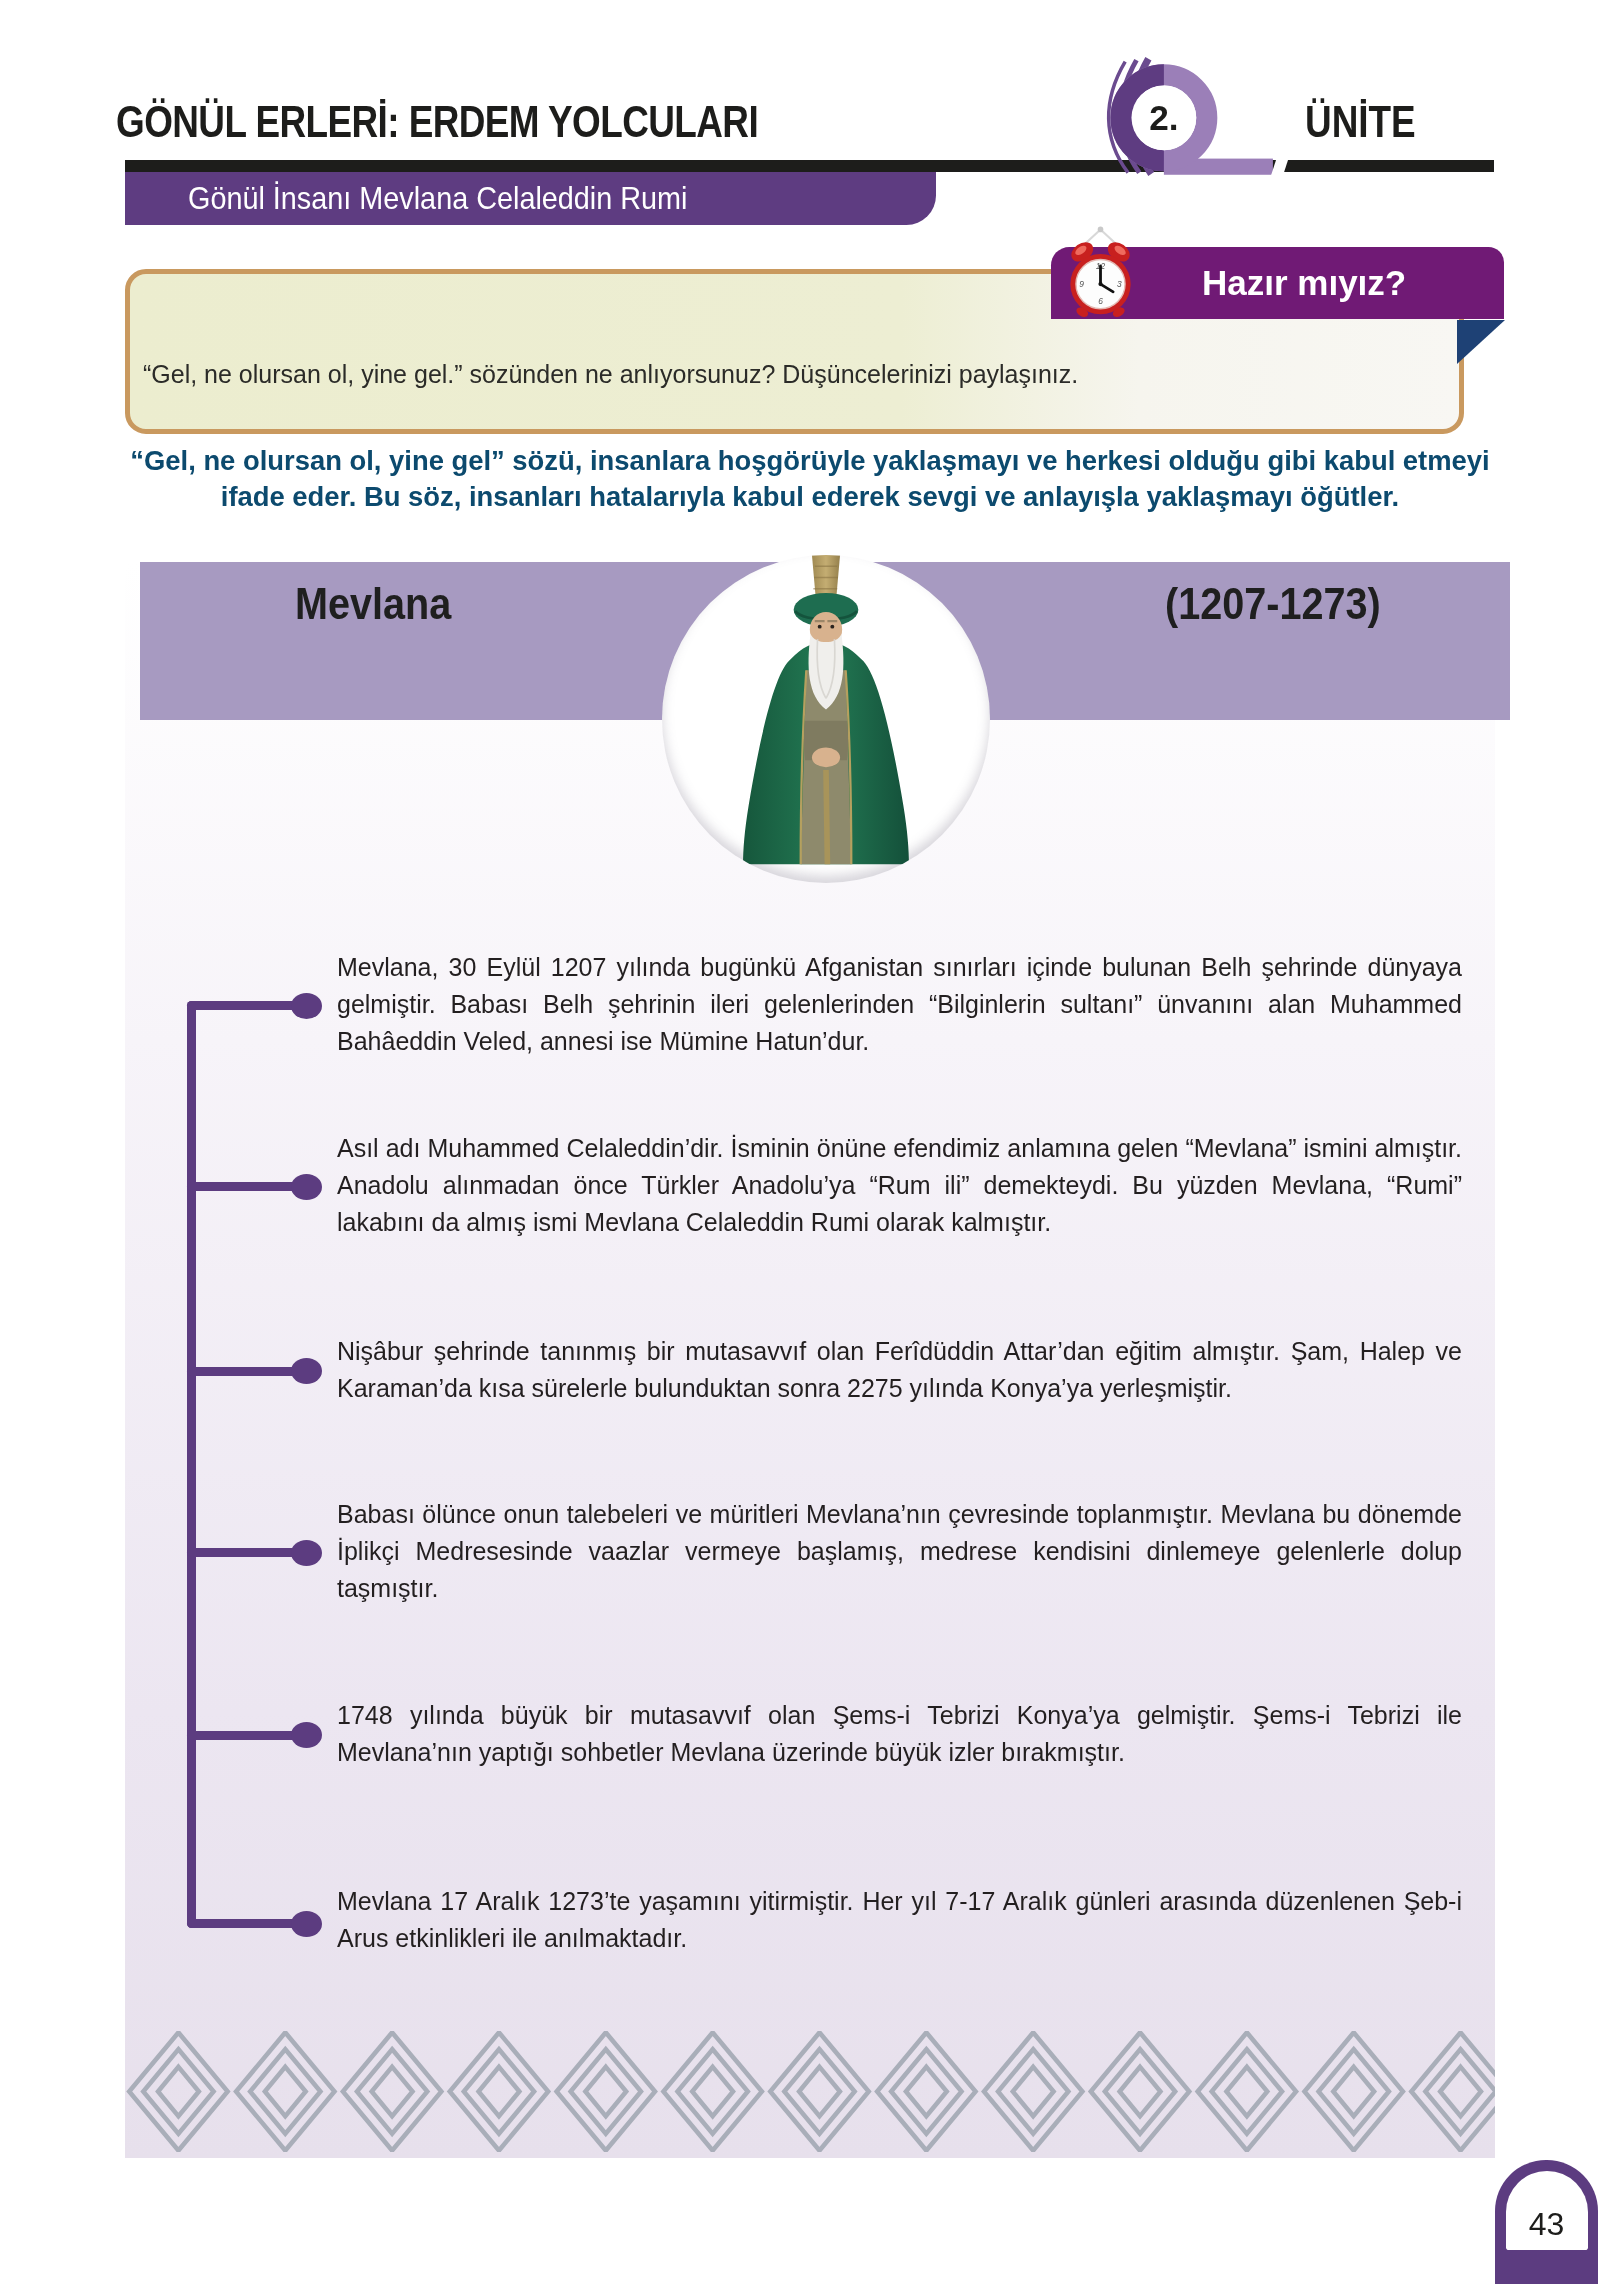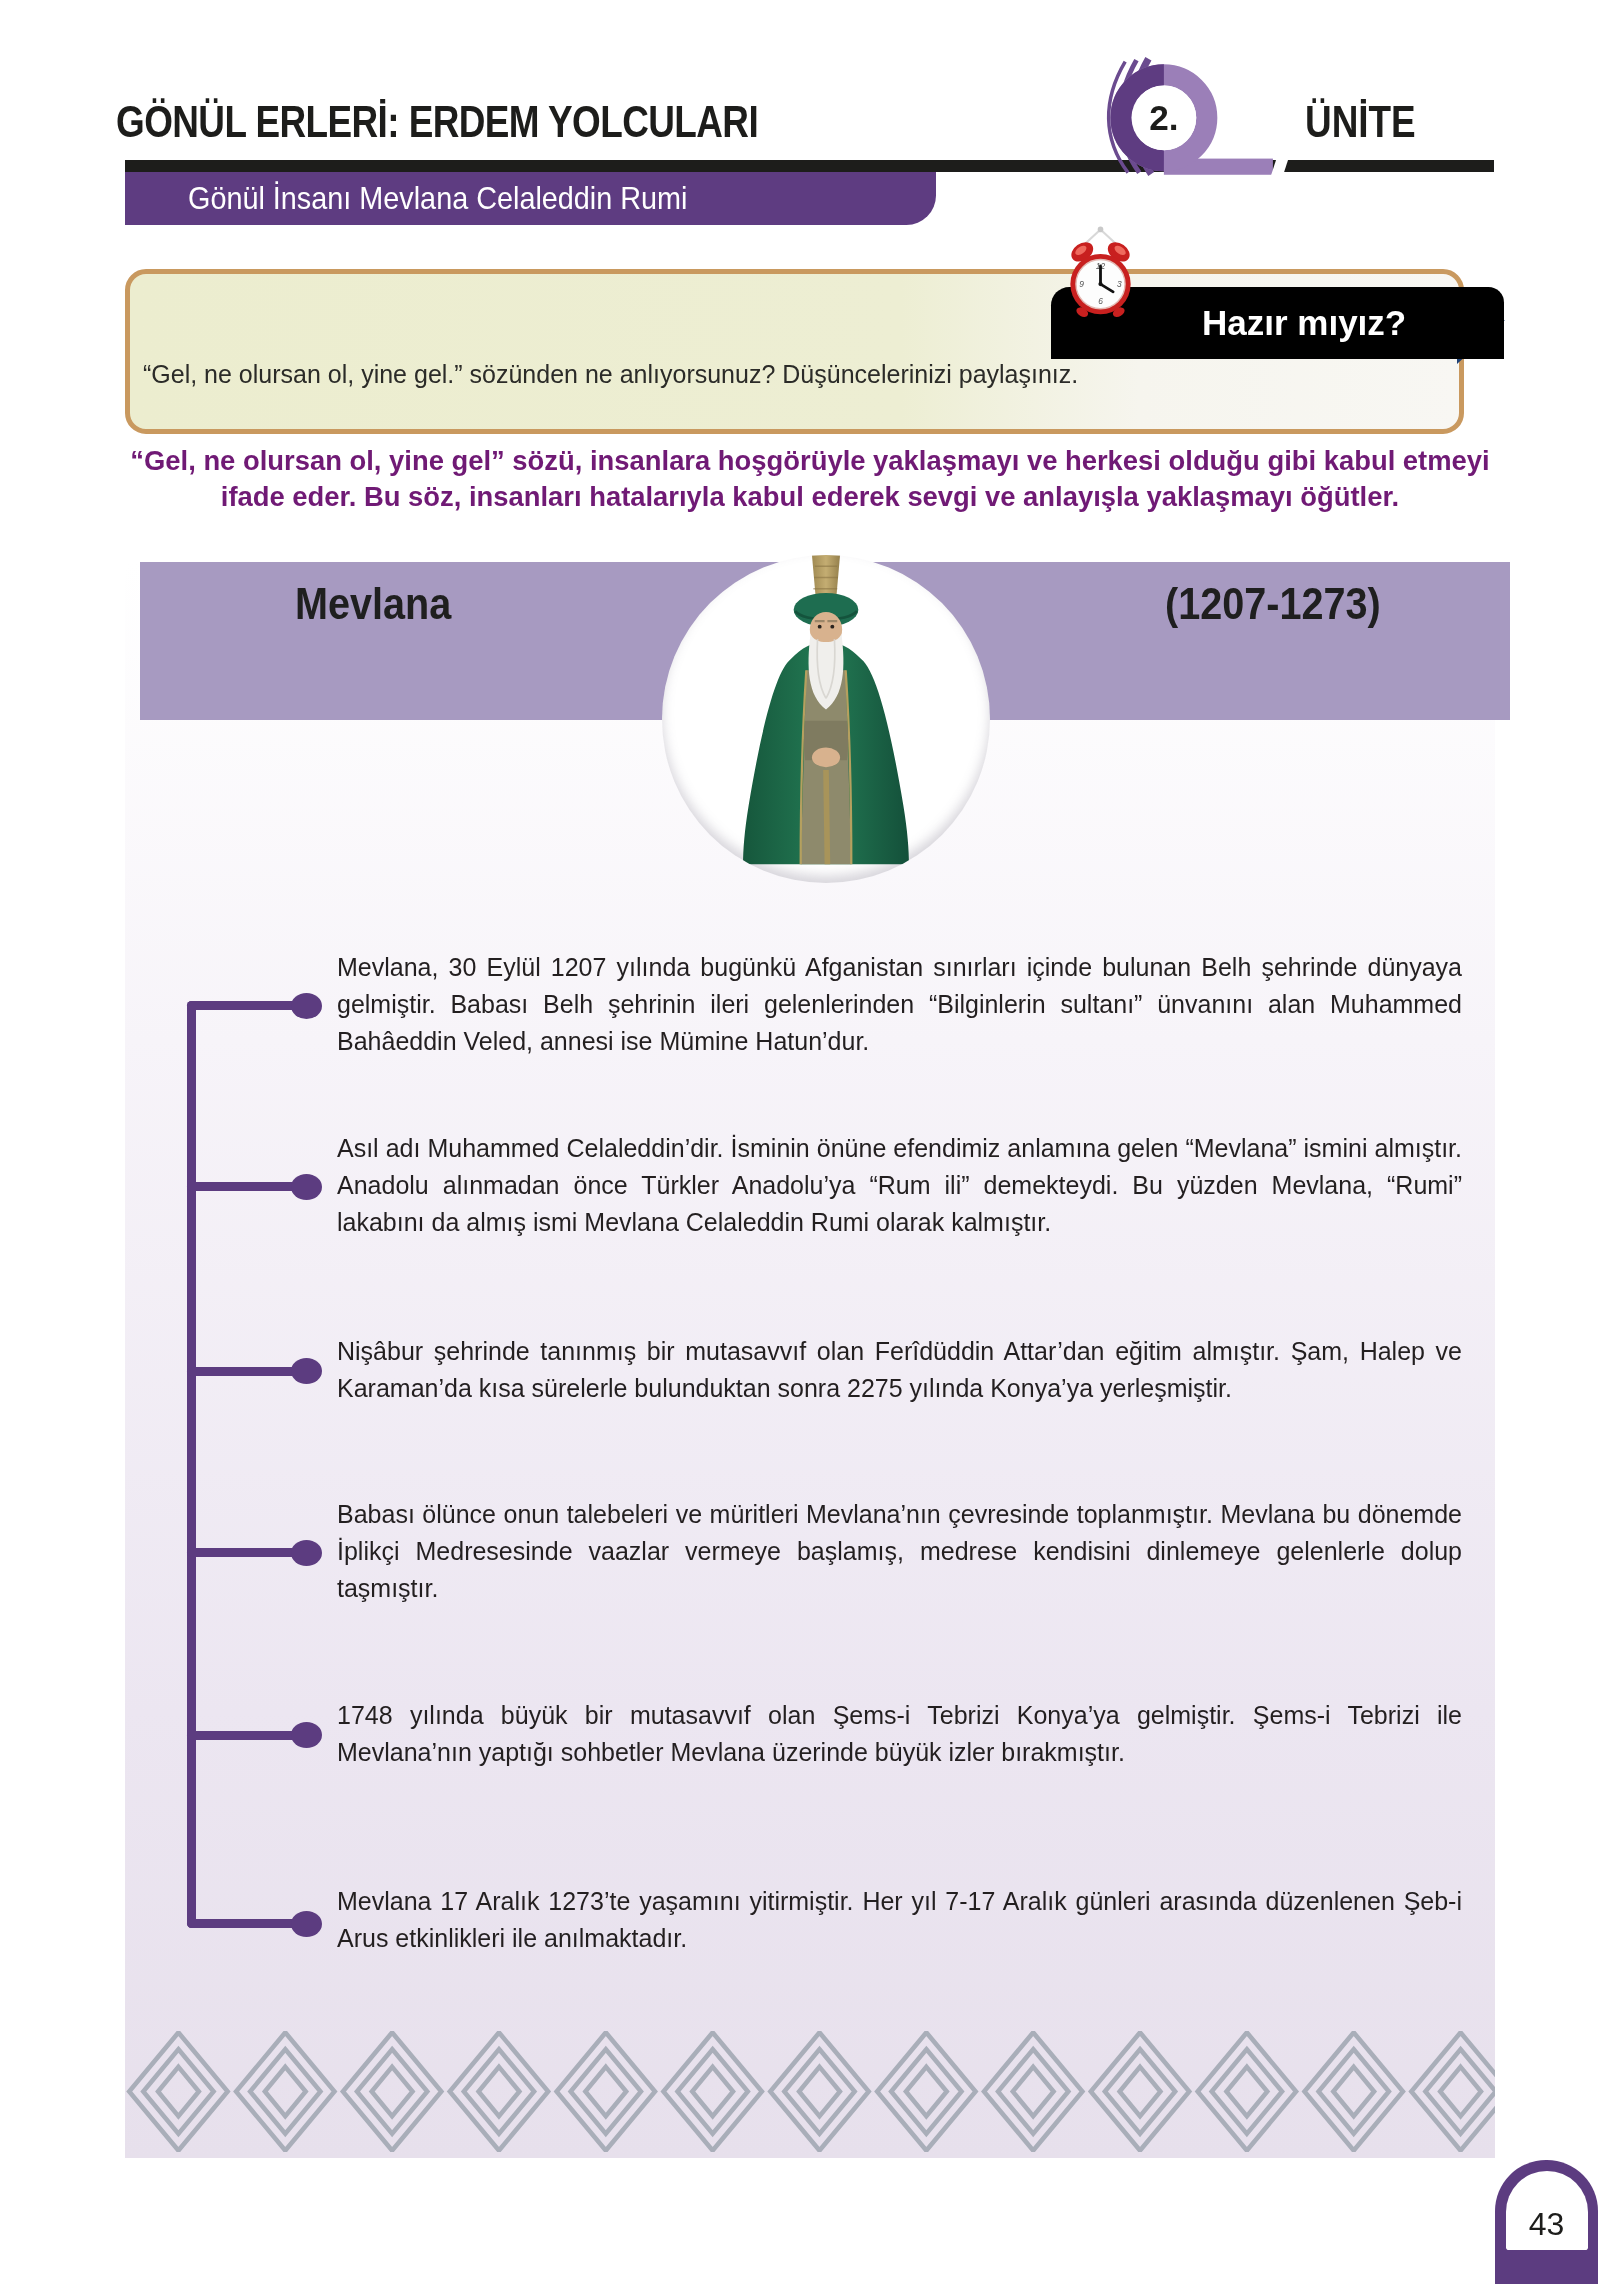--- a/index.html
+++ b/index.html
@@ -36,37 +36,37 @@
   .ready-box{
     left:125px;top:269px;width:1339px;height:165px;box-sizing:border-box;
     border:5.6px solid #c9995f;border-radius:21px;
     background:linear-gradient(90deg,#ecedcf 0%,#edeed3 58%,#f6f5ee 76%,#f8f7f3 100%);
     z-index:1;
   }
   .ready-question{
     left:143px;top:360px;width:1097px;font-size:25px;color:#2b2b28;z-index:2;
   }
   .ready-badge{
-    left:1051px;top:247px;width:453px;height:72px;background:#000000;
-    border-radius:18.3px 15.5px 0 0;z-index:5;margin-top:40px;
+    left:1051px;top:247px;width:453px;height:72px;background:#701a75;
+    border-radius:18.3px 15.5px 0 0;z-index:5;
   }
   .ready-badge-label{
     position:absolute;left:151px;top:50%;transform:translateY(-50%);
     font-size:35px;font-weight:bold;color:#ffffff;white-space:nowrap;
   }
   .ready-fold{
     left:1457px;top:320px;width:48px;height:44px;background:#1e4175;
     clip-path:polygon(0 0,100% 0,0 100%);z-index:4;
   }
   .clock-icon{left:1057px;top:225px;width:87px;height:100px;z-index:6;}
 
   
   .answer-text{
     left:100px;top:443px;width:1420px;text-align:center;
-    font-size:27.4px;font-weight:bold;color:#701a75;line-height:36px;z-index:2;
+    font-size:27.4px;font-weight:bold;color:#0c4a6e;line-height:36px;z-index:2;
   }
 
   
   .content-area{
     left:125px;top:562px;width:1370px;height:1596px;
     background:linear-gradient(180deg,#ffffff 0%,#f7f4f9 30%,#ece6f1 72%,#e7e0ec 100%);
     z-index:0;
   }
   .figure-banner{left:140px;top:562px;width:1370px;height:158px;background:#a79ac1;z-index:1;}
   .figure-name{

